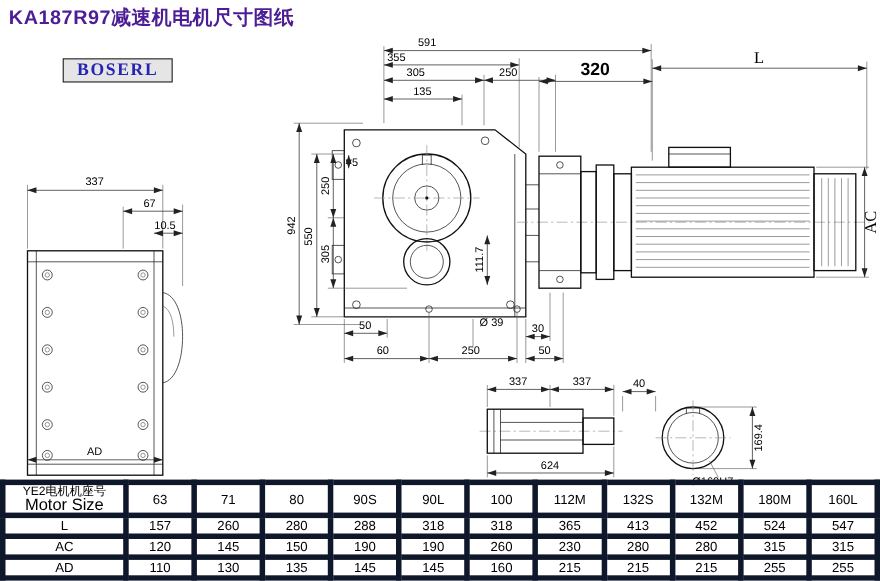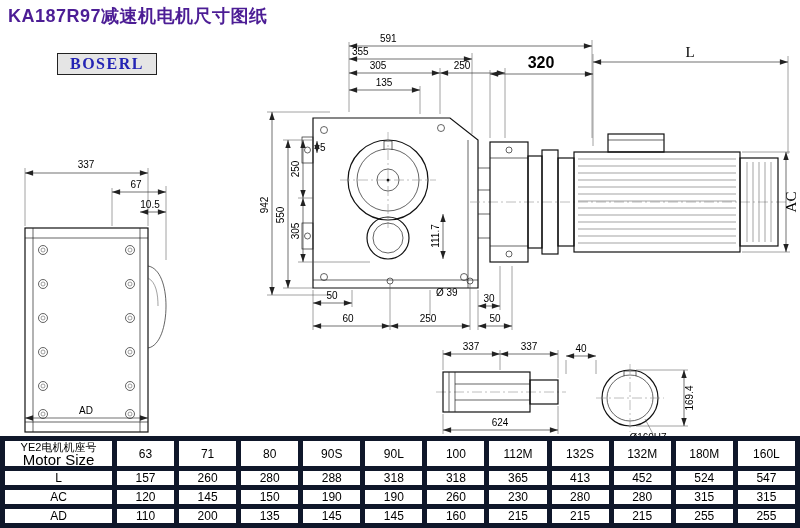--- a/index.html
+++ b/index.html
@@ -327,21 +327,21 @@
       <td>260</td>
       <td>230</td>
       <td>280</td>
       <td>280</td>
       <td>315</td>
       <td>315</td>
     </tr>
     <tr>
       <td>AD</td>
       <td>110</td>
-      <td>200</td>
+      <td>130</td>
       <td>135</td>
       <td>145</td>
       <td>145</td>
       <td>160</td>
       <td>215</td>
       <td>215</td>
       <td>215</td>
       <td>255</td>
       <td>255</td>
     </tr>

